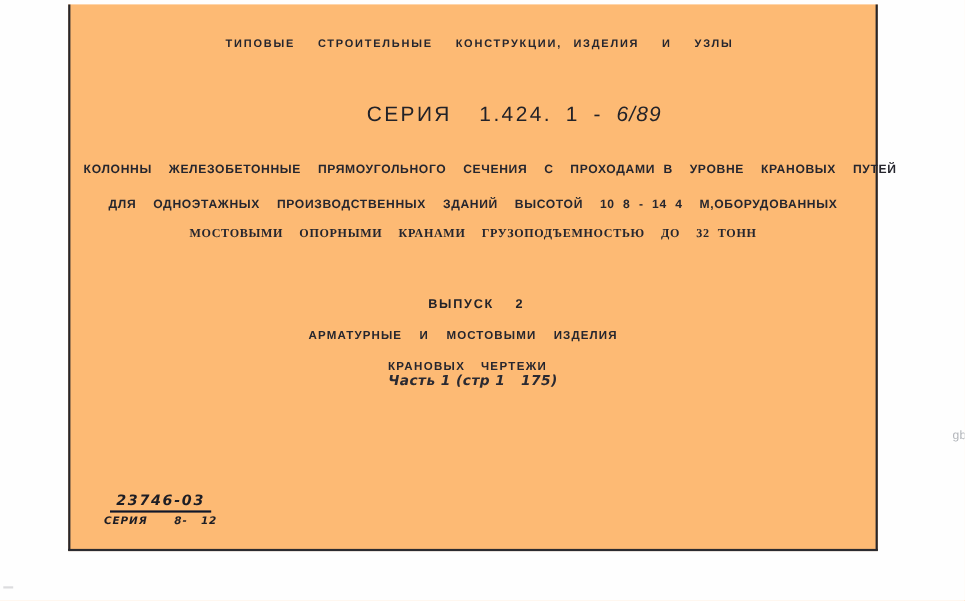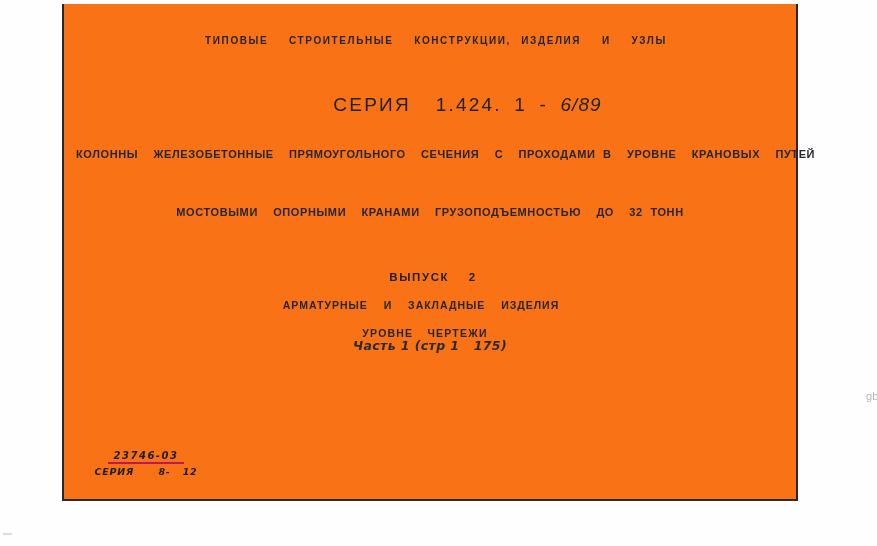--- a/index.html
+++ b/index.html
@@ -13,21 +13,21 @@
     font-family: "Liberation Sans", sans-serif;
     color: #23232b;
   }
   
   .sheet {
     position: absolute;
     left: 62px;
     top: 4px;
     width: 736px;
     height: 497px;
-    background: #f97316;
+    background: #fdba74;
     border-left: 2px solid #26262c;
     border-right: 2px solid #26262c;
     border-bottom: 2px solid #2b2b30;
   }
   .line {
     position: absolute;
     left: 0;
     right: 0;
     text-align: center;
     white-space: pre;
@@ -56,21 +56,21 @@
   }
   .doc-title {
     font-size: 11px;
     font-weight: bold;
     letter-spacing: 0.6px;
     word-spacing: 4px;
     color: #26262e;
   }
   .title-1 { top: 144px; padding-left: 12px; }
   .title-2 { top: 176px; }
-  .title-3 { top: 202px; }
+  .title-3 { top: 202px; font-family: Liberation Serif, serif; }
   .issue-label {
     top: 267px;
     font-size: 11.5px;
     font-weight: bold;
     letter-spacing: 1.6px;
     word-spacing: 5px;
     text-indent: -14px;
     color: #222228;
     padding-left: 20px;
   }
@@ -106,26 +106,26 @@
     position: absolute;
     left: 26px;
     top: 440px;
     width: 112px;
     text-align: center;
     font-family: "DejaVu Sans", sans-serif;
     color: #1d1d24;
   }
   .stamp-code {
     display: inline-block;
-    font-size: 10px;
+    font-size: 13px;
     font-weight: bold;
     letter-spacing: 1.5px;
     font-style: italic;
     padding: 0 6px 1px 6px;
-    border-bottom: 2px solid #be185d;
+    border-bottom: 2px solid #0f172a;
   }
   .stamp-price {
     margin-top: 2px;
     font-size: 9.5px;
     font-weight: bold;
     font-style: italic;
     letter-spacing: 0.8px;
     word-spacing: 8px;
     white-space: pre;
   }
@@ -155,28 +155,29 @@
   <div class="sheet">
 
     <div class="line category-line">ТИПОВЫЕ  СТРОИТЕЛЬНЫЕ  КОНСТРУКЦИИ, ИЗДЕЛИЯ  И  УЗЛЫ</div>
 
     <div class="line series-title">
       <span>СЕРИЯ  1.424. 1 - </span><span class="series-hand">6/89</span>
     </div>
 
     <div class="line doc-title title-1">КОЛОННЫ  ЖЕЛЕЗОБЕТОННЫЕ  ПРЯМОУГОЛЬНОГО  СЕЧЕНИЯ  С  ПРОХОДАМИ В  УРОВНЕ  КРАНОВЫХ  ПУТЕЙ</div>
 
+    <div class="line doc-title title-2">ДЛЯ  ОДНОЭТАЖНЫХ  ПРОИЗВОДСТВЕННЫХ  ЗДАНИЙ  ВЫСОТОЙ  10 8 - 14 4  М,ОБОРУДОВАННЫХ</div>
 
     <div class="line doc-title title-3">МОСТОВЫМИ  ОПОРНЫМИ  КРАНАМИ  ГРУЗОПОДЪЕМНОСТЬЮ  ДО  32 ТОНН</div>
 
     <div class="line issue-label">ВЫПУСК  2</div>
 
-    <div class="line subtitle">АРМАТУРНЫЕ  И  ЗАКЛАДНЫЕ  ИЗДЕЛИЯ</div>
+    <div class="line subtitle">АРМАТУРНЫЕ  И  МОСТОВЫМИ  ИЗДЕЛИЯ</div>
 
-    <div class="line drawings-label">УРОВНЕ  ЧЕРТЕЖИ</div>
+    <div class="line drawings-label">КРАНОВЫХ  ЧЕРТЕЖИ</div>
 
     <div class="line part-note">Часть 1 (стр 1   175)</div>
 
     <div class="stamp">
       <span class="stamp-code">23746-03</span>
       <div class="stamp-price"><span>СЕРИЯ</span>  <span>8- 12</span></div>
     </div>
 
   </div>
 

